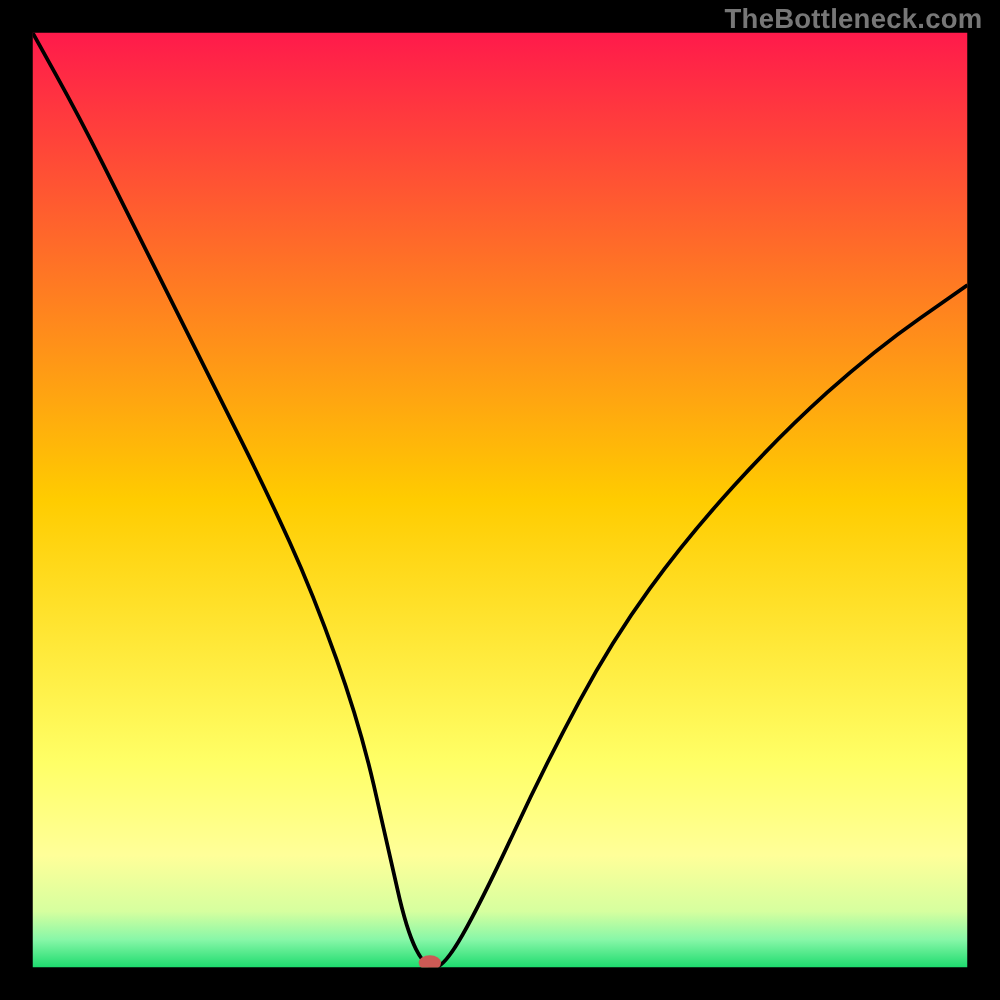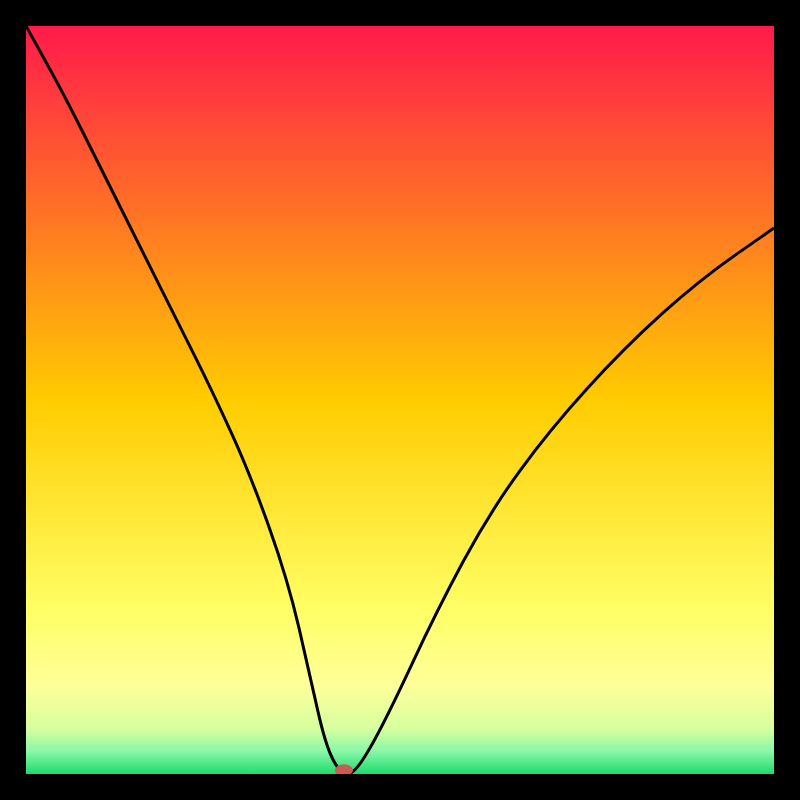--- a/index.html
+++ b/index.html
@@ -36,20 +36,21 @@
     width: 748px;
     height: 748px;
     background: #000;
   }
   svg { display: block; }
 </style>
 </head>
 <body>
 
 <div class="frame">
+  <div class="watermark">TheBottleneck.com</div>
 
   <div class="plot-wrap">
     <svg id="plot-svg" width="748" height="748" viewBox="0 0 748 748">
       <defs>
         <linearGradient id="bg-grad" x1="0" y1="0" x2="0" y2="1">
             <stop offset="0%" stop-color="#ff1a4b"></stop>
             <stop offset="50%" stop-color="#ffcc00"></stop>
             <stop offset="78%" stop-color="#ffff66"></stop>
             <stop offset="88%" stop-color="#ffff99"></stop>
             <stop offset="94%" stop-color="#d6ff9f"></stop>

